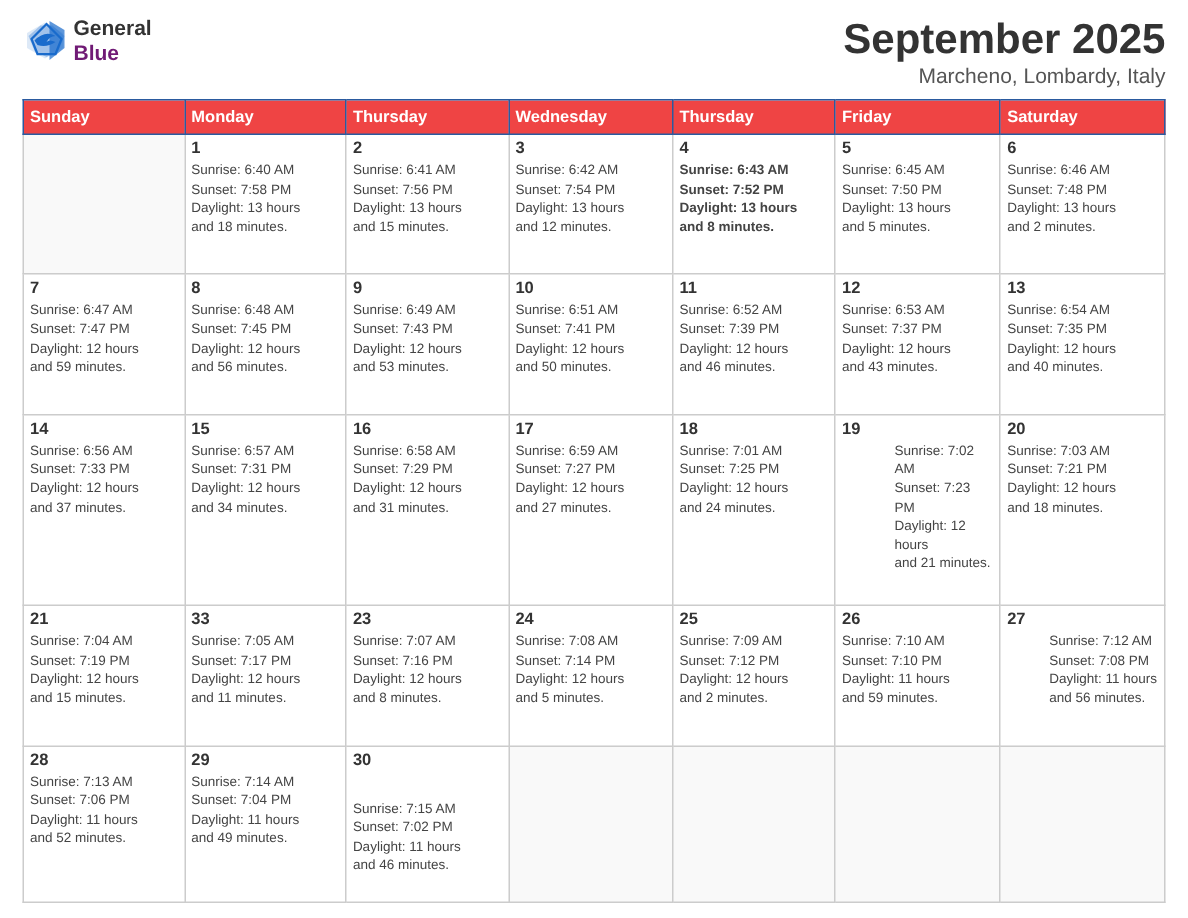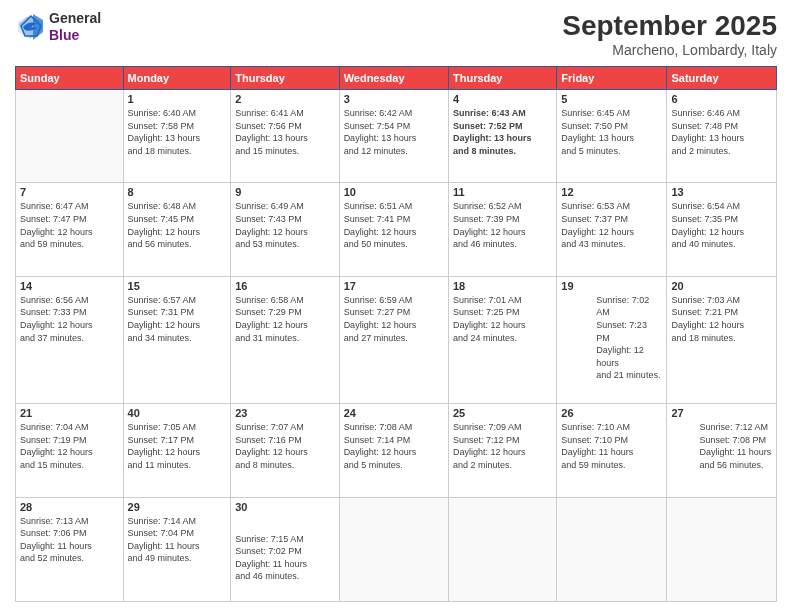--- a/index.html
+++ b/index.html
@@ -277,21 +277,21 @@
         </tr>
         <tr>
           <td>
             <span class="day-num">21</span>
             <div class="day-info" style="white-space: pre-line;">Sunrise: 7:04 AM
 Sunset: 7:19 PM
 Daylight: 12 hours
 and 15 minutes.</div>
           </td>
           <td>
-            <span class="day-num">40</span>
+            <span class="day-num">33</span>
             <div class="day-info" style="white-space: pre-line;">Sunrise: 7:05 AM
 Sunset: 7:17 PM
 Daylight: 12 hours
 and 11 minutes.</div>
           </td>
           <td>
             <span class="day-num">23</span>
             <div class="day-info" style="white-space: pre-line;">Sunrise: 7:07 AM
 Sunset: 7:16 PM
 Daylight: 12 hours

